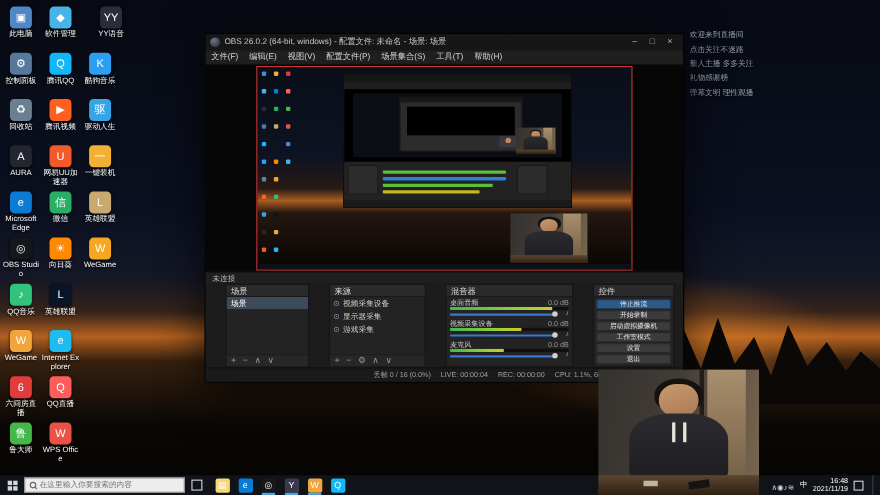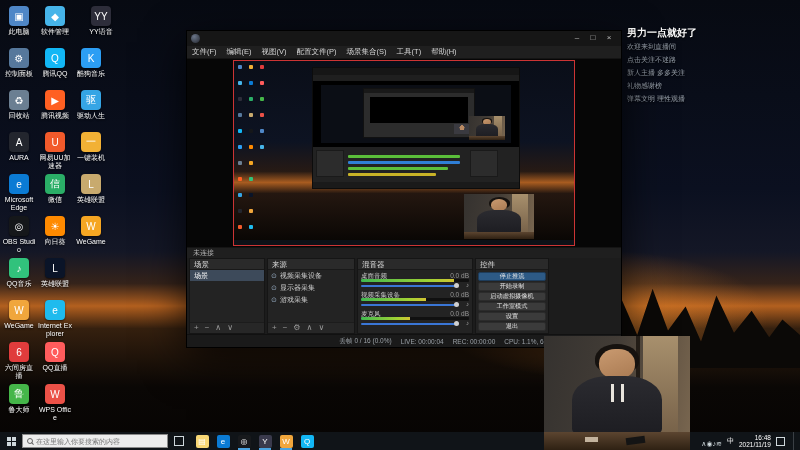--- a/index.html
+++ b/index.html
@@ -61,21 +61,21 @@
   .bar.b3{width:100px;background:#5bbf3a;}
   .bar.b4{width:88px;background:#c9b327;}
   .mo-status{height:6px;background:#1a1a1a;}
   .pv-cam{position:absolute;left:230px;bottom:6px;width:70px;height:45px;}
   .mini-task{position:absolute;left:0;bottom:0;width:100%;height:5px;background:#0d1117;}
 
   .underprev{height:11px;background:#1f1f1f;display:flex;align-items:center;padding-left:6px;
     font-size:7px;color:#b9b9b9;border-top:1px solid #141414;}
 
   .docks{height:76px;display:flex;gap:2px;padding:0 2px;background:#1c1c1c;}
-  .panel{display:flex;flex-direction:column;background:#232323;border:1px solid #151515;}
+  .panel{display:flex;flex-direction:column;background:#232323;border:1px solid #151515;margin-left:16px;}
   .p-scenes{width:76px;} .p-sources{width:88px;} .p-mixer{width:116px;} .p-trans{width:70px;} .p-controls{width:74px;}
   .p-head{height:11px;background:#2a2a2a;font-size:7.5px;color:#ddd;line-height:11px;padding-left:4px;border-bottom:1px solid #191919;}
   .p-body{flex:1;overflow:hidden;}
   .scene-item{height:11px;font-size:7px;color:#ddd;display:flex;align-items:center;padding-left:4px;}
   .scene-item.sel{background:#3d4a5a;color:#fff;}
   .p-tools{height:11px;background:#272727;border-top:1px solid #1c1c1c;display:flex;gap:6px;align-items:center;padding:0 4px;}
   .tool{font-size:8px;color:#9a9a9a;line-height:10px;}
   .src-row{height:12px;display:flex;align-items:center;gap:3px;padding:0 3px;font-size:7px;color:#ccc;}
   .eye{color:#8fa3b8;font-size:7px;}
   .srcname{white-space:nowrap;overflow:hidden;text-overflow:ellipsis;}
@@ -258,33 +258,33 @@
         <div class="tile" style="background: rgb(200, 170, 110);">L</div>
         <div class="dlbl">英雄联盟</div>
       </div>
       <div class="dicon" style="left: 74px; top: 216px;">
         <div class="tile" style="background: rgb(245, 166, 35);">W</div>
         <div class="dlbl">WeGame</div>
       </div>
     </div>
 
   <div class="overlay-right">
-    <div class="ov-title">男力一点就好了</div>
     <div id="ov-lines">
         <div class="ovline">欢迎来到直播间</div>
         <div class="ovline">点击关注不迷路</div>
         <div class="ovline">新人主播 多多关注</div>
         <div class="ovline">礼物感谢榜</div>
         <div class="ovline">弹幕文明 理性观播</div>
       </div>
   </div>
 
   <div class="obs">
     <div class="tbar">
       <span class="obs-logo"></span>
+      <span class="ttext">OBS 26.0.2 (64-bit, windows) - 配置文件: 未命名 - 场景: 场景</span>
       <span class="wbtns">
         <span class="wb">–</span>
         <span class="wb">□</span>
         <span class="wb">×</span>
       </span>
     </div>
 
     <div class="mbar" id="obs-menubar">
         <span class="mitem">文件(F)</span>
         <span class="mitem">编辑(E)</span>

